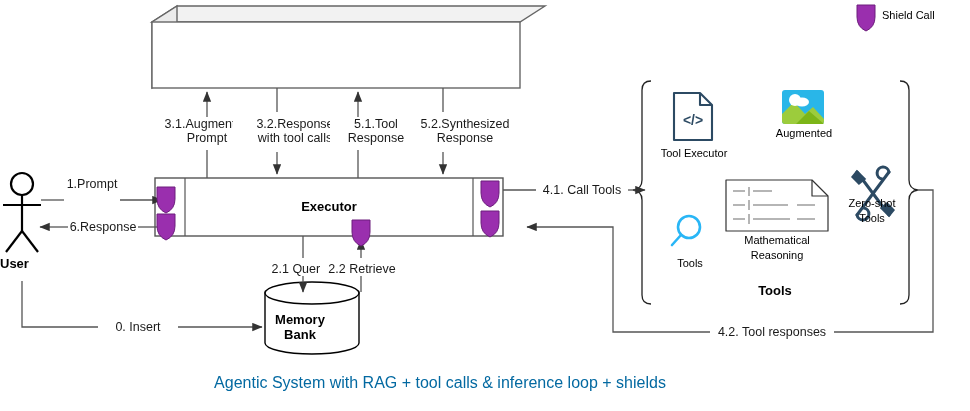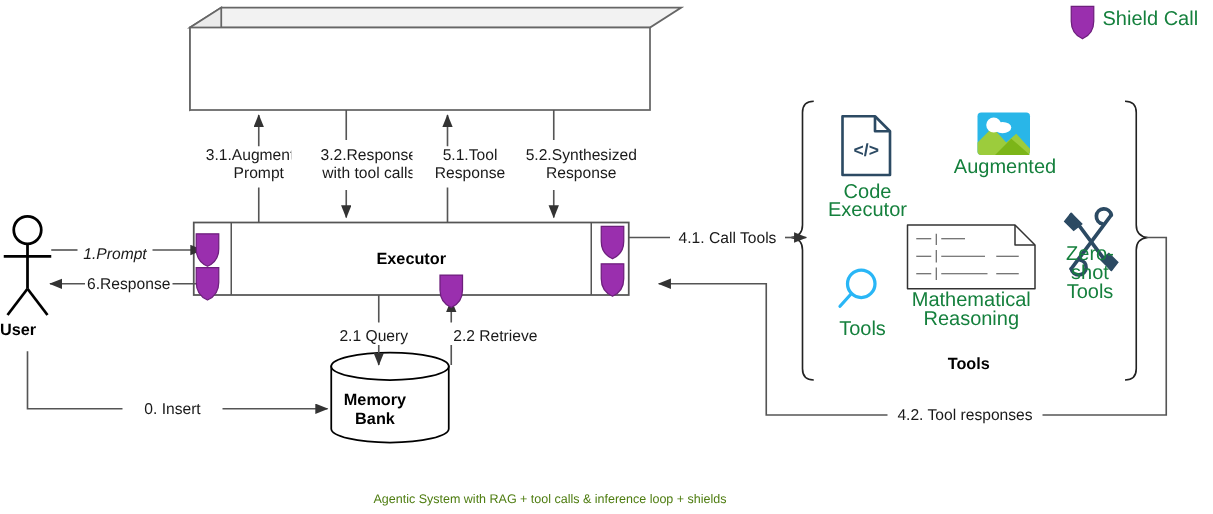--- a/index.html
+++ b/index.html
@@ -3,21 +3,21 @@
 <meta charset="utf-8">
 <style>
   html,body{margin:0;padding:0;background:#ffffff;}
   body{width:970px;height:411px;position:relative;overflow:hidden;
        font-family:"Liberation Sans","DejaVu Sans",sans-serif;color:#000;}
   #stage{position:relative;width:970px;height:411px;}
   .abs{position:absolute;}
   svg{display:block;}
   .lbl{position:absolute;font-size:12.5px;color:#1a1a1a;text-align:center;
        line-height:14px;white-space:pre-line;background:#fff;}
-  .tool-cap{position:absolute;font-size:16px;color:#15803d;text-align:center;line-height:15px;}
+  .tool-cap{position:absolute;font-size:11px;color:#000000;text-align:center;line-height:15px;}
   .node-title{position:absolute;font-weight:bold;font-size:13px;text-align:center;}
 </style>
 </head>
 <body>
 
 <div id="stage">
 
   <svg width="970" height="411" class="abs" style="left:0;top:0">
     <defs>
       <marker id="arr" markerWidth="9" markerHeight="9" refX="7.5" refY="3.2" orient="auto">
@@ -159,36 +159,36 @@
 
   <div class="lbl" style="left:144px;top:117px;width:126px;">3.1.Augmented
 Prompt</div>
   <div class="lbl" style="left:233px;top:117px;width:124px;">3.2.Response
 with tool calls</div>
   <div class="lbl" style="left:330px;top:117px;width:92px;">5.1.Tool
 Response</div>
   <div class="lbl" style="left:405px;top:117px;width:120px;">5.2.Synthesized
 Response</div>
 
-  <div class="lbl" style="left:62px;top:196px;width:60px;font-style:italic;">1.Prompt</div>
+  <div class="lbl" style="left:62px;top:177px;width:60px;">1.Prompt</div>
   <div class="lbl" style="left:68px;top:220px;width:70px;">6.Response</div>
 
   <div class="lbl" style="left:264px;top:262px;width:70px;">2.1 Query</div>
-  <div class="lbl" style="left:346px;top:262px;width:84px;text-align:right;">2.2 Retrieve</div>
+  <div class="lbl" style="left:320px;top:262px;width:84px;">2.2 Retrieve</div>
 
   <div class="lbl" style="left:98px;top:320px;width:80px;">0. Insert</div>
 
   <div class="lbl" style="left:536px;top:183px;width:92px;">4.1. Call Tools</div>
   <div class="lbl" style="left:710px;top:325px;width:124px;">4.2. Tool responses</div>
 
-  <div class="tool-cap" style="left:645px;top:146px;width:98px;">Code Executor</div>
+  <div class="tool-cap" style="left:645px;top:146px;width:98px;">Tool Executor</div>
   <div class="tool-cap" style="left:762px;top:126px;width:84px;">Augmented</div>
   <div class="tool-cap" style="left:658px;top:256px;width:64px;">Tools</div>
   <div class="tool-cap" style="left:722px;top:233px;width:110px;white-space:pre-line;">Mathematical
 Reasoning</div>
   <div class="tool-cap" style="left:840px;top:196px;width:64px;white-space:pre-line;">Zero-shot
 Tools</div>
 
   <div class="tool-cap" style="left:882px;top:8px;width:86px;text-align:left;">Shield Call</div>
 
-  <div style="position:absolute;left:0;top:394px;width:880px;text-align:center;font-size:10px;color:#4d7c0f;">Agentic System with RAG + tool calls &amp; inference loop + shields</div>
+  <div style="position:absolute;left:0;top:374px;width:880px;text-align:center;font-size:16px;color:#0369a1;">Agentic System with RAG + tool calls &amp; inference loop + shields</div>
 
 </div>
 
 </body></html>

